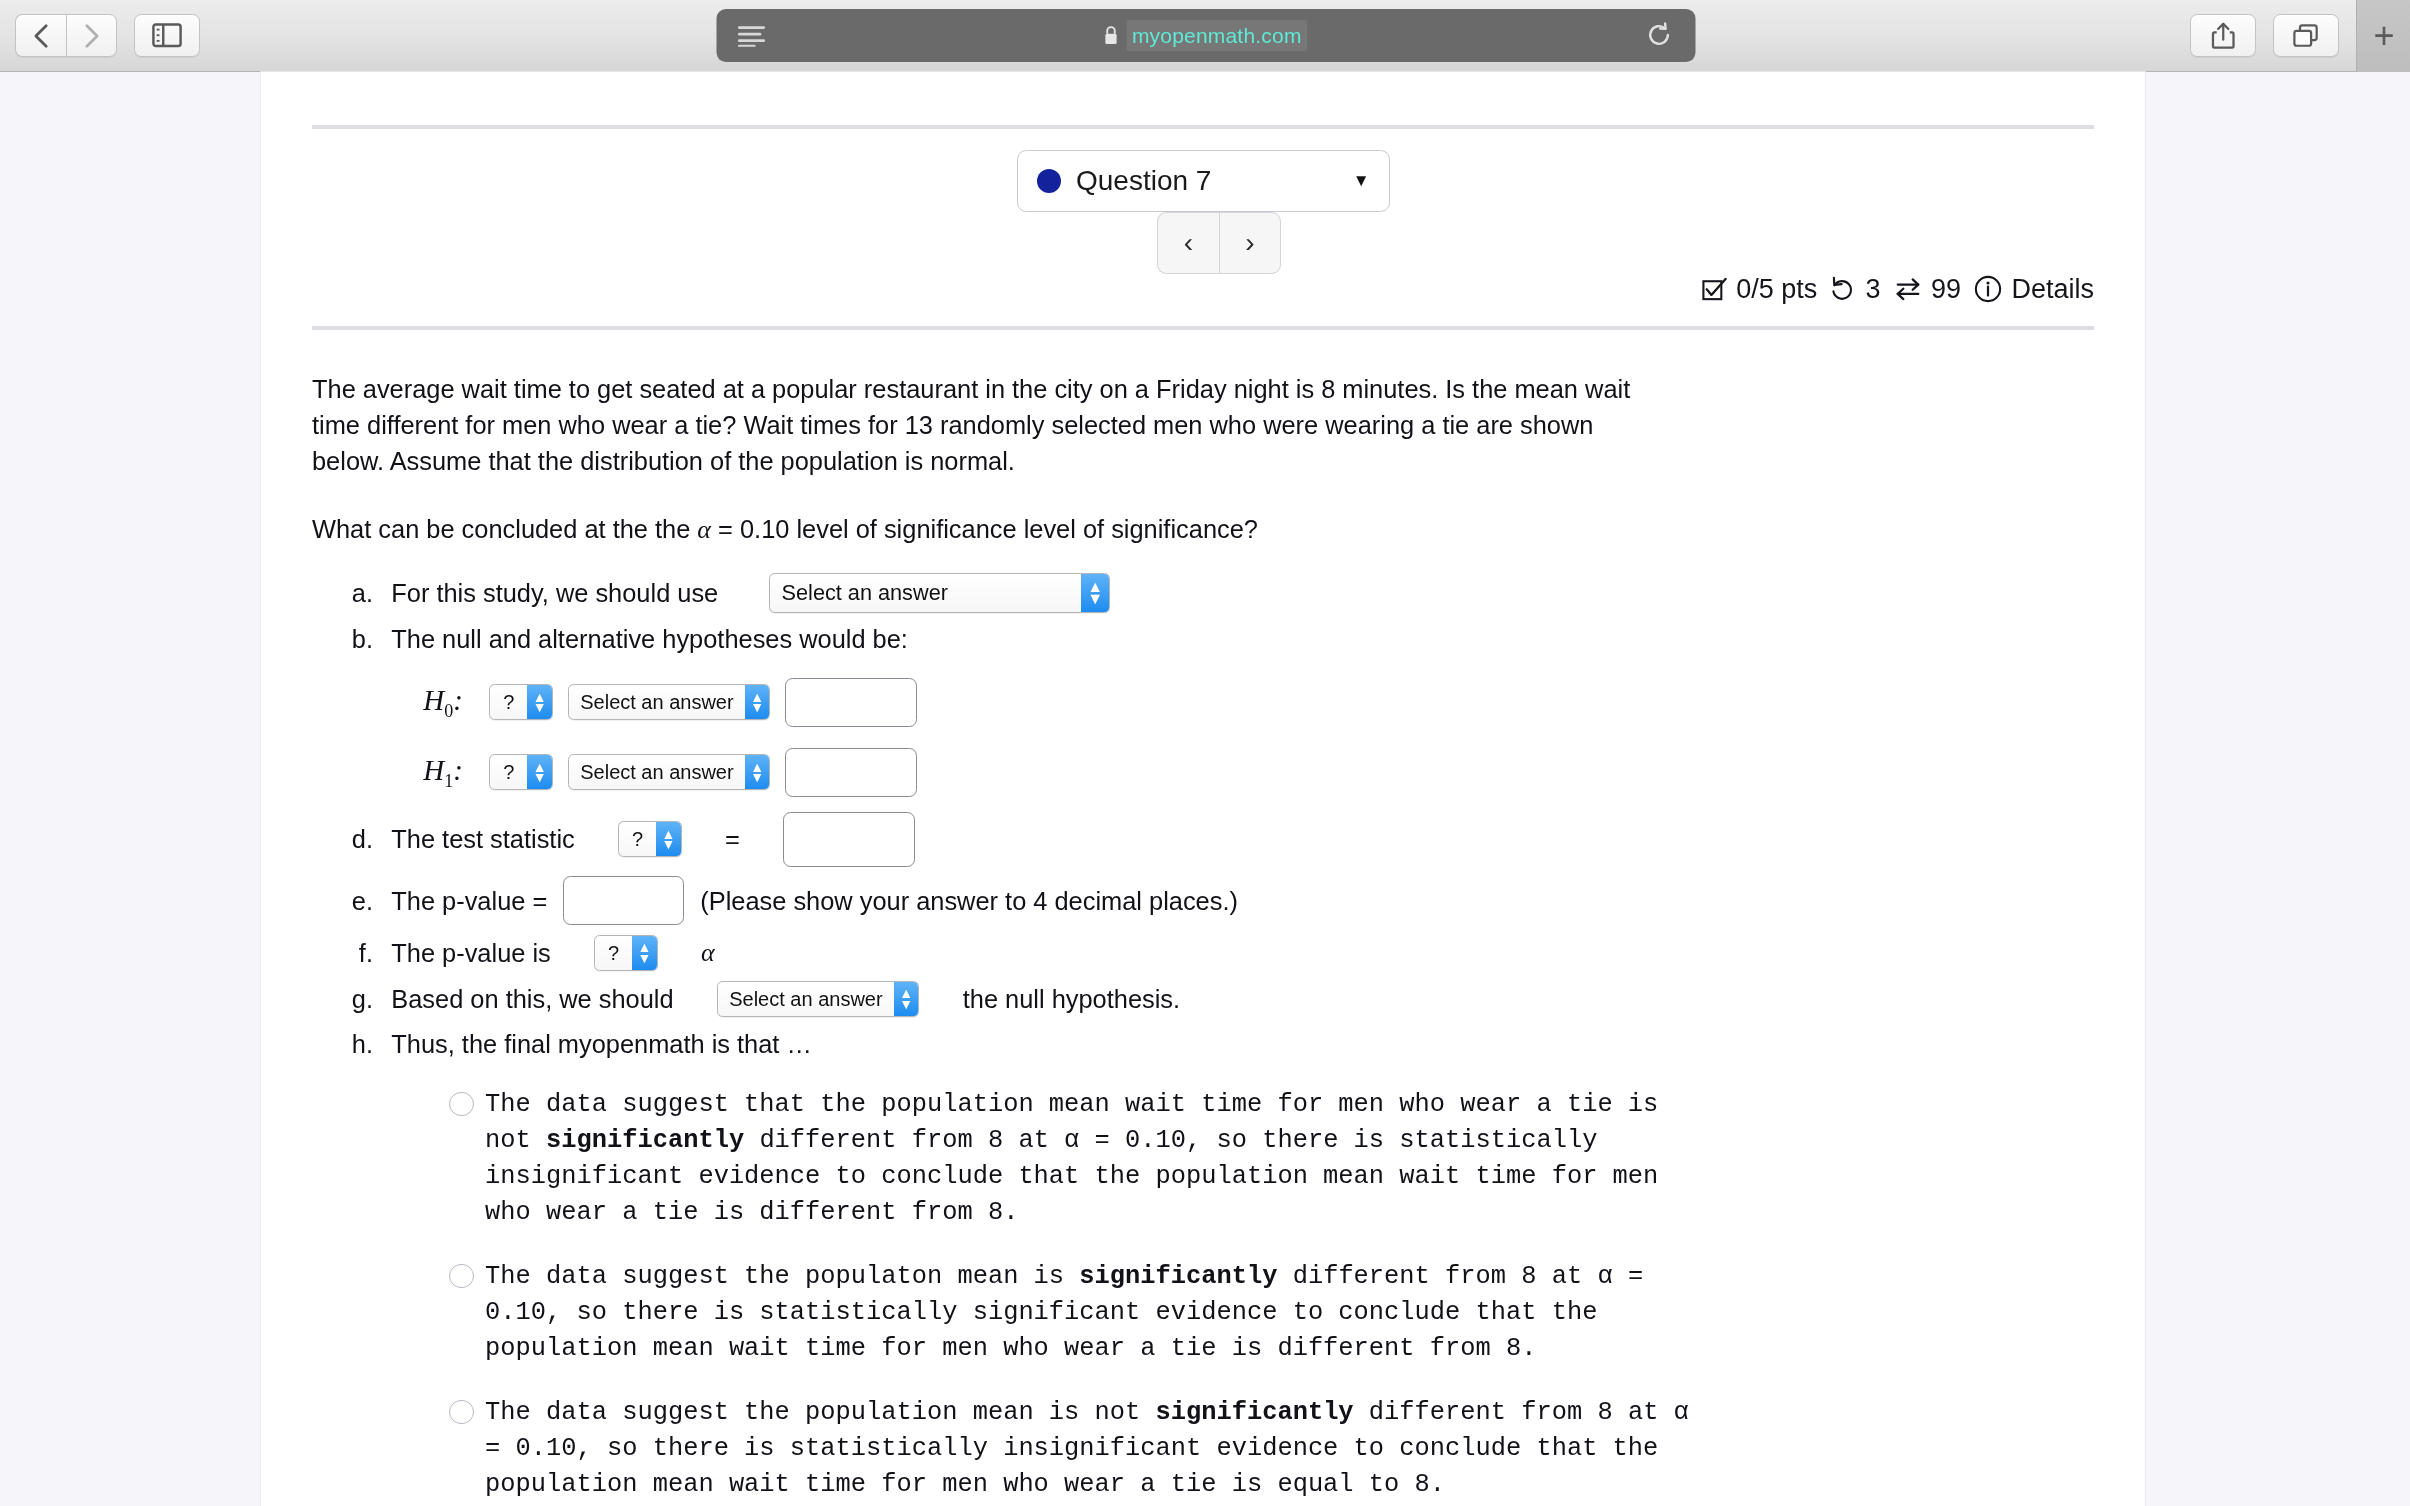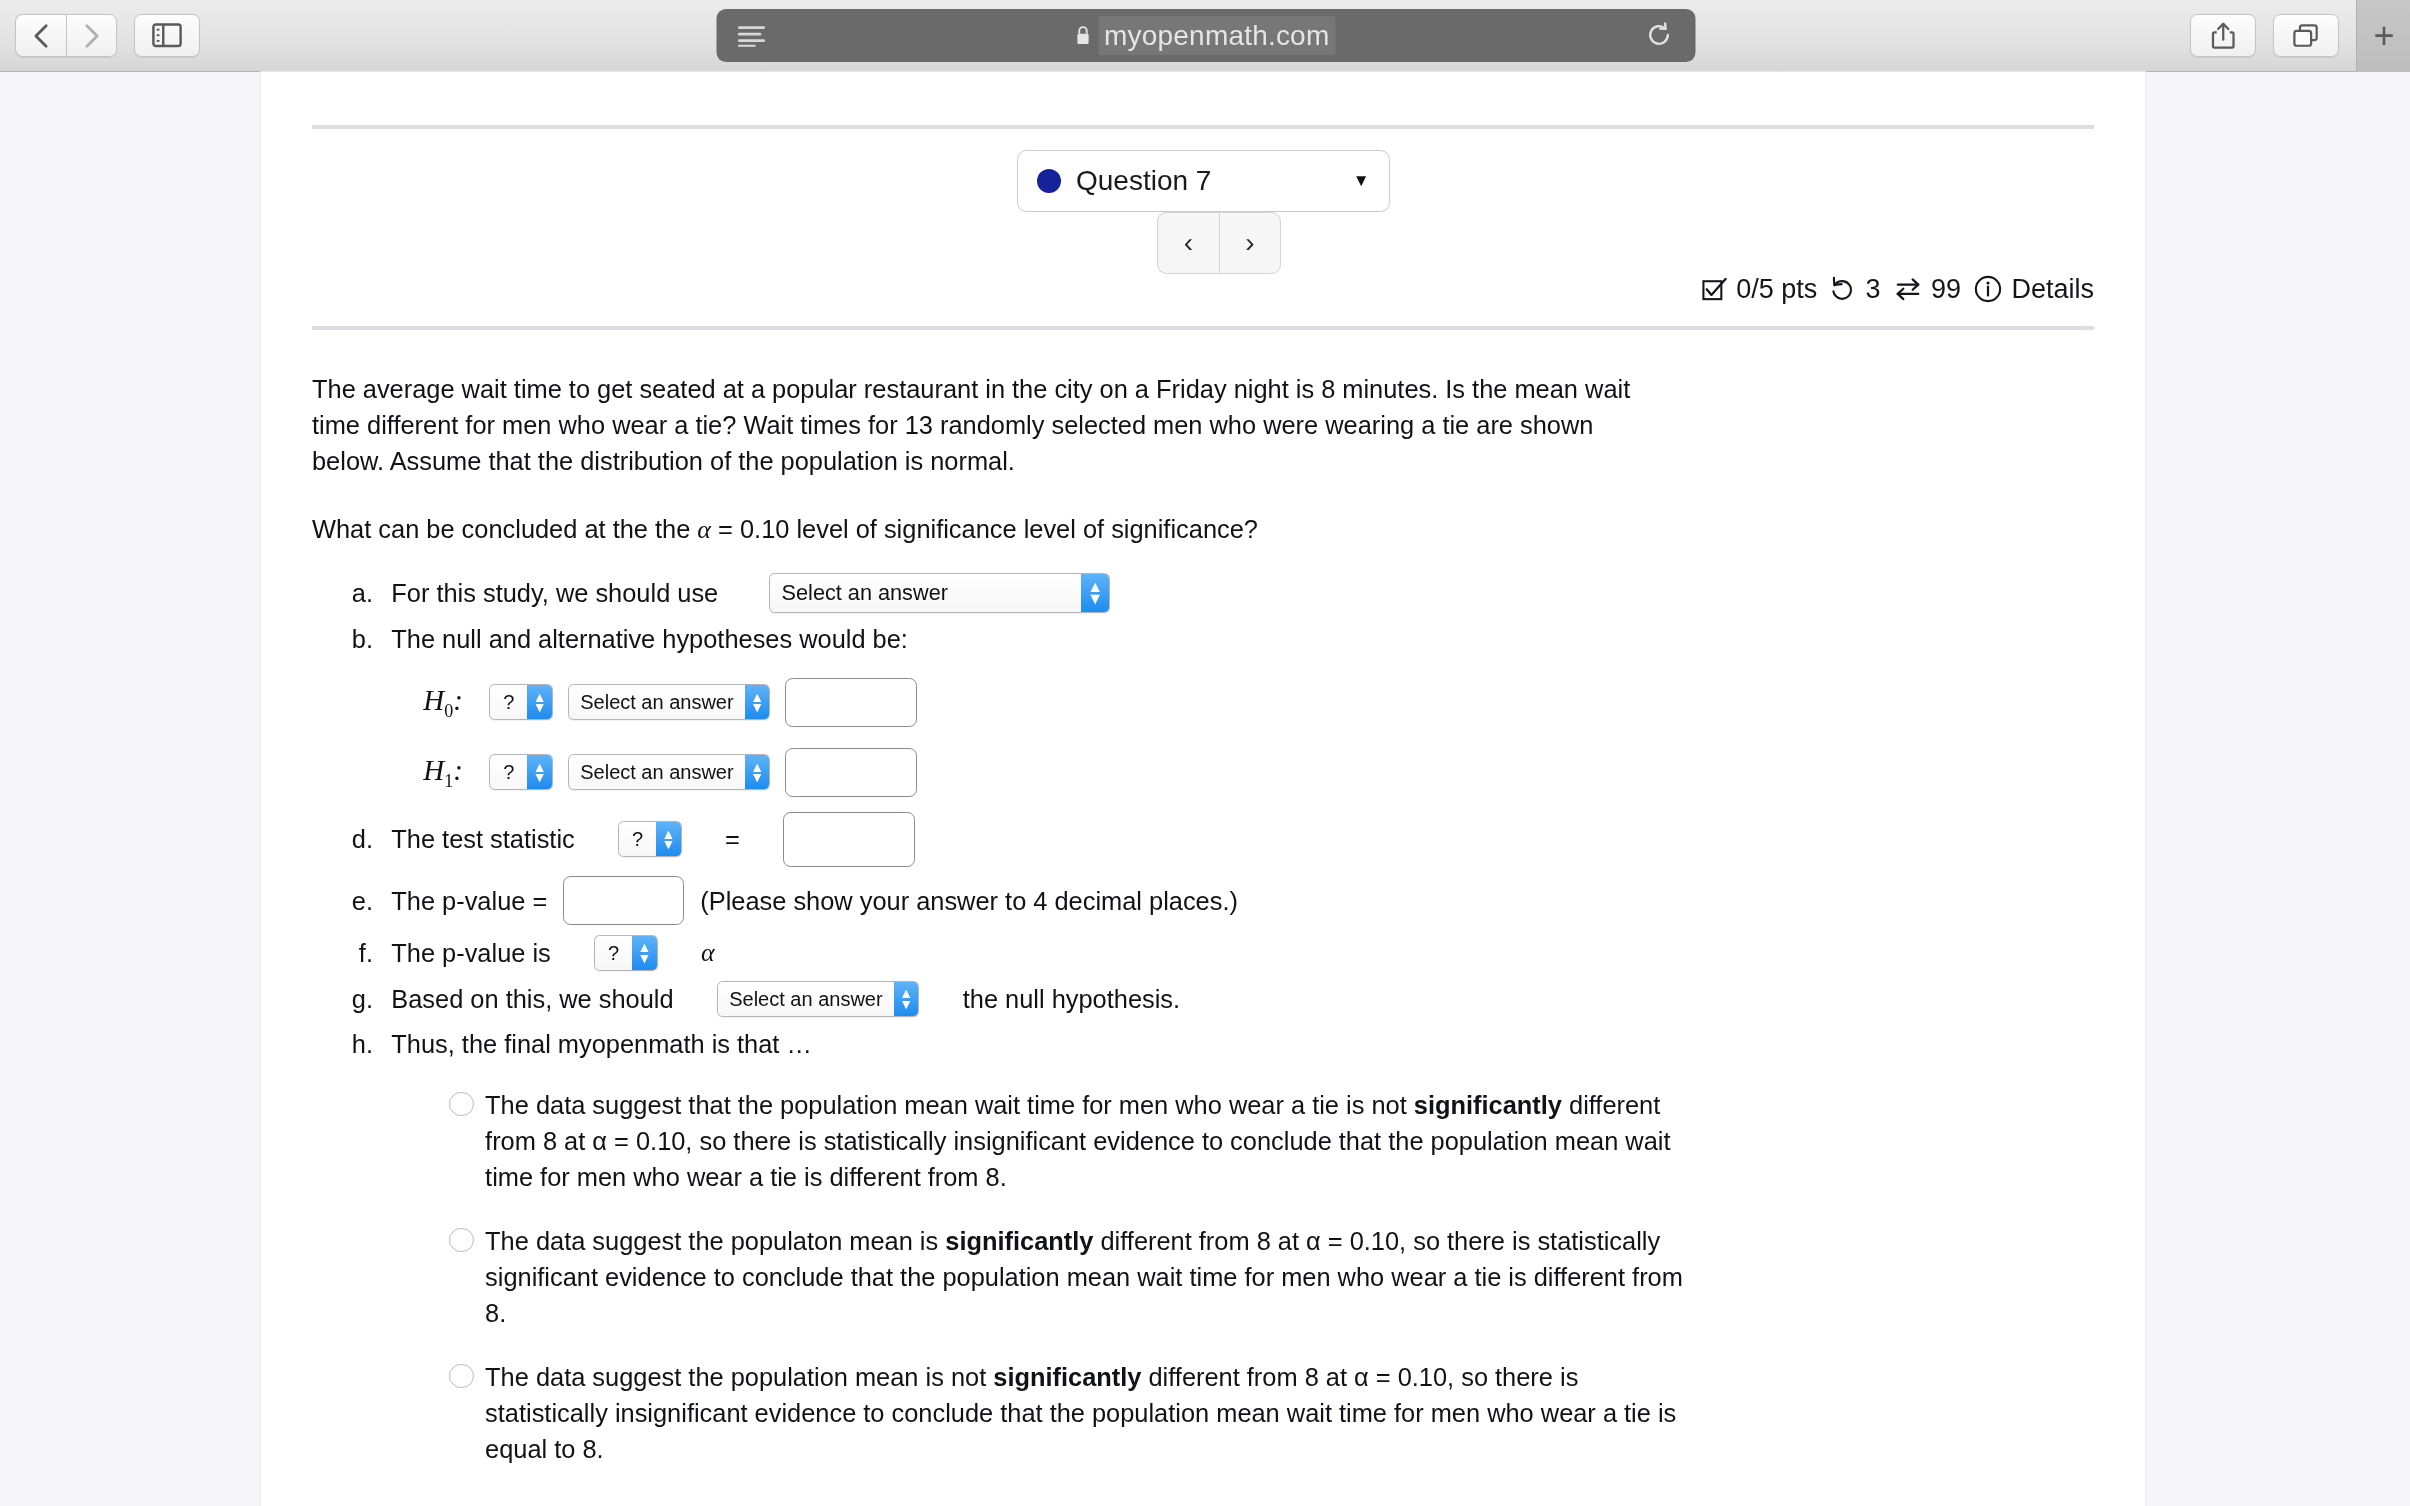--- a/index.html
+++ b/index.html
@@ -38,21 +38,21 @@
     width: 979px; height: 53px;
     background: #6a6a6a;
     border-radius: 9.4px;
     display:flex; align-items:center;
     position: relative;
   }
   .urlbar .reader { position:absolute; left: 21px; top:50%; transform:translateY(-50%); }
   .urlbar .reload { position:absolute; right: 22.6px; top:50%; transform:translateY(-50%); }
   .url-center { flex:1; display:flex; align-items:center; justify-content:center; gap:7.5px; }
   .url-center .host {
-    color: #e5e5e5; font-size: 28px; letter-spacing:0.2px;
+    color: #5eead4; font-size: 21px; letter-spacing:0.2px;
     background: rgba(255,255,255,.09); padding: 3.8px 5.6px; border-radius: 2.8px;
   }
   .chrome-right { margin-left:auto; display:flex; align-items:center; }
   .chrome-right .chrome-btn { margin-right: 17px; }
   .plus-btn {
     width: 55px; height: 72px;
     background: linear-gradient(180deg,#c7c7c7,#bdbdbd);
     border-left: 0.9px solid #b0b0b0;
     display:flex; align-items:center; justify-content:center;
     color:#5a5a5a; font-size: 36px; line-height:1; font-weight: 300;
@@ -146,21 +146,21 @@
   .alpha { font-family: "Liberation Serif","DejaVu Serif", serif; font-style: italic; font-size: 26px; }
 
   .hyp-row { display:flex; align-items:center; margin: 21px 0 0 32px; }
   .hyp-label { width: 66px; }
   .hyp-row .sel { margin-right: 15px; }
 
   .gap-s { width: 11.3px; display:inline-block; }
   .gap-m { width: 19px; display:inline-block; }
 
   
-  .choices { list-style:none; margin: 24.5px 0 0 0; padding: 0 0 0 58px; }
+  .choices { list-style:none; margin: 24.5px 0 0 0; padding: 0 0 0 58px; font-family: Liberation Mono, monospace; }
   .choice { display:flex; align-items:flex-start; margin-bottom: 28px; }
   .radio {
     width: 24.5px; height: 24.5px; border-radius:50%;
     border: 1.9px solid #b9b9c2; background:#fff;
     flex: 0 0 auto; margin-top: 4.7px; margin-right: 11.3px;
   }
   .choice-txt { font-size: 25.4px; line-height: 1.42; max-width: 1215px; }
 
   
   .hint { padding: 56px 51px 0 51px; font-size: 25.4px; color:#111118; }

